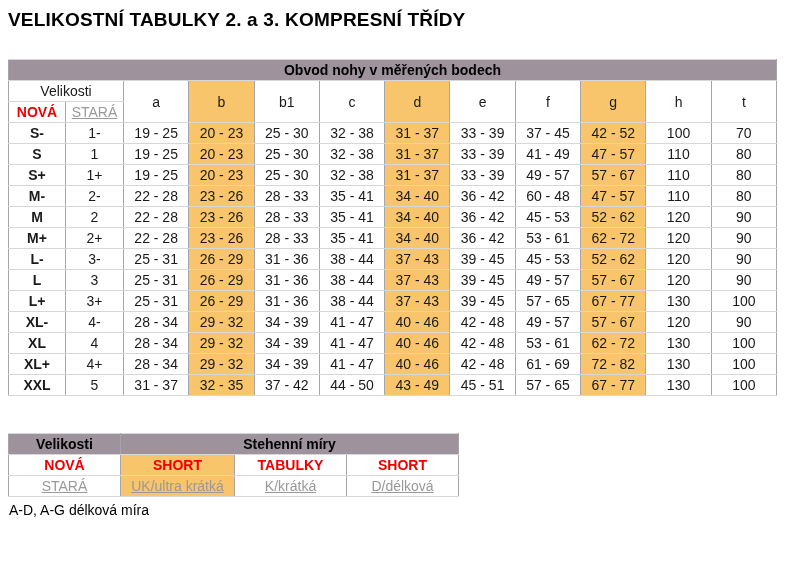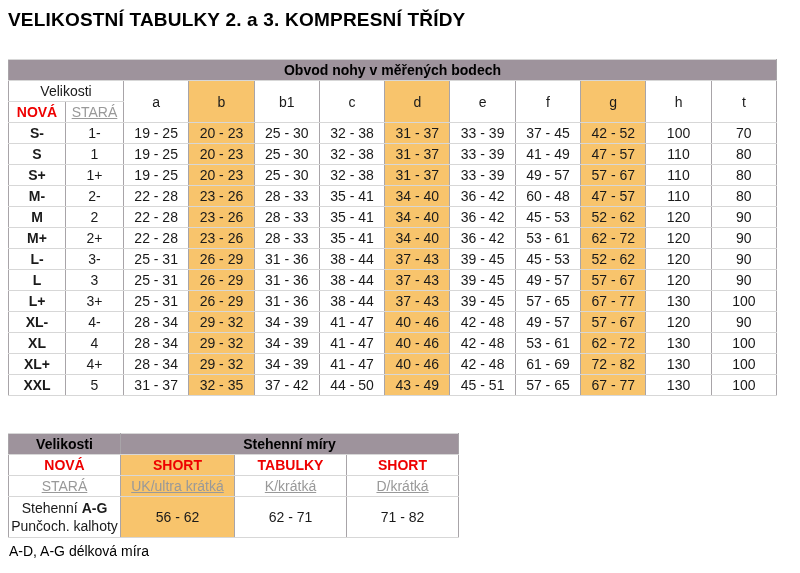--- a/index.html
+++ b/index.html
@@ -311,29 +311,20 @@
       <tr id="t2-nova-row">
         <td class="red">NOVÁ</td>
       <td class="red hl">SHORT</td>
           <td class="red">TABULKY</td>
           <td class="red">SHORT</td>
         </tr>
       <tr id="t2-stara-row">
         <td class="gray">STARÁ</td>
       <td class="gray hl">UK/ultra krátká</td>
           <td class="gray">K/krátká</td>
-          <td class="gray">D/krátká</td>
-        </tr>
-        <tr>
-          <td class="lbl2">
-            <div><span>Stehenní </span><span class="b">A-G</span></div>
-            <div>Punčoch. kalhoty</div>
-          </td>
-          <td class="hl lbl2">56 - 62</td>
-          <td class="lbl2">62 - 71</td>
-          <td class="lbl2">71 - 82</td>
+          <td class="gray">D/délková</td>
         </tr>
       </tbody>
   </table>
 
   <div class="footnote">A-D, A-G délková míra</div>
 
 </div>
 
 </body></html>

